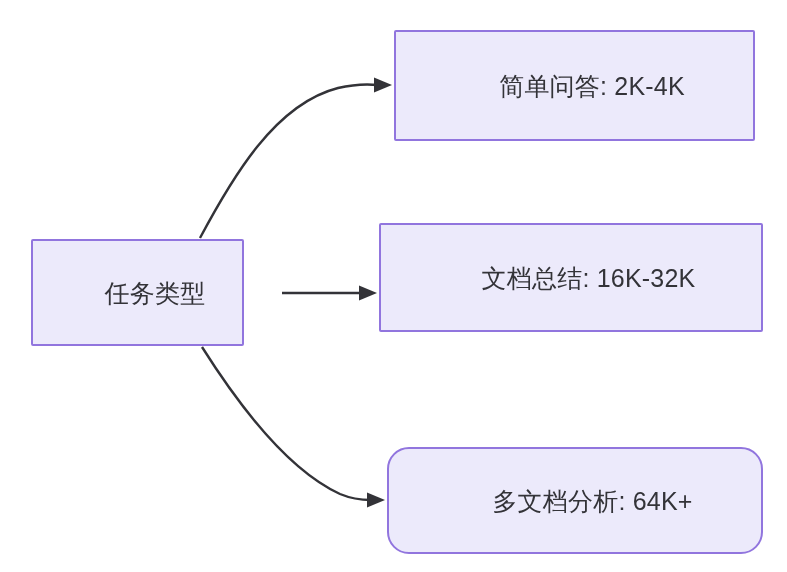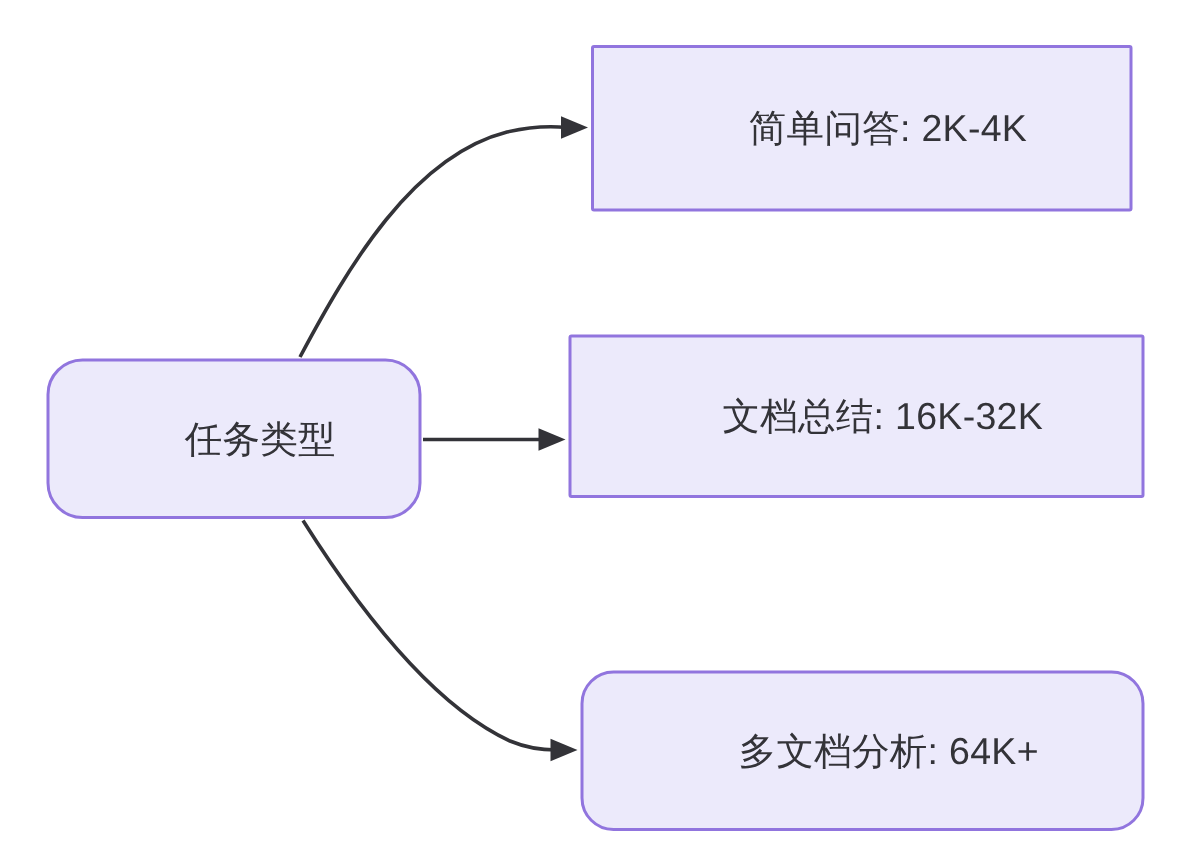--- a/index.html
+++ b/index.html
@@ -40,23 +40,22 @@
     letter-spacing: 0.2px;
     white-space: nowrap;
     padding-left: 35px;
   }
   .node-label {
     display: block;
   }
   #node-root {
     left: 31px;
     top: 239px;
-    width: 250px;
+    width: 213px;
     height: 107px;
-    border-radius: 24px;
   }
   #node-simple-qa {
     left: 394px;
     top: 30px;
     width: 361px;
     height: 111px;
   }
   #node-doc-summary {
     left: 379px;
     top: 223px;

